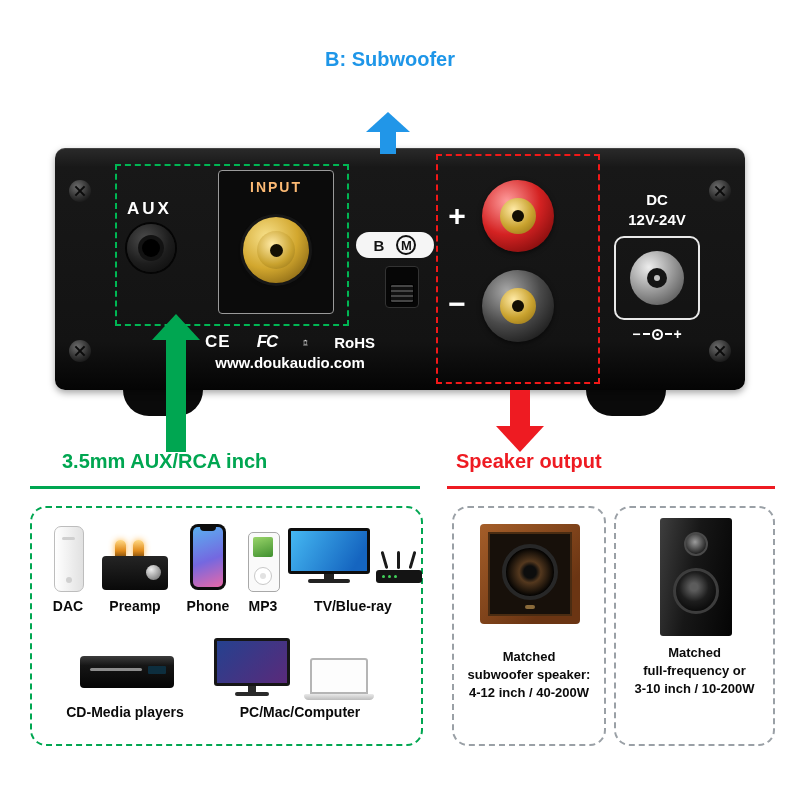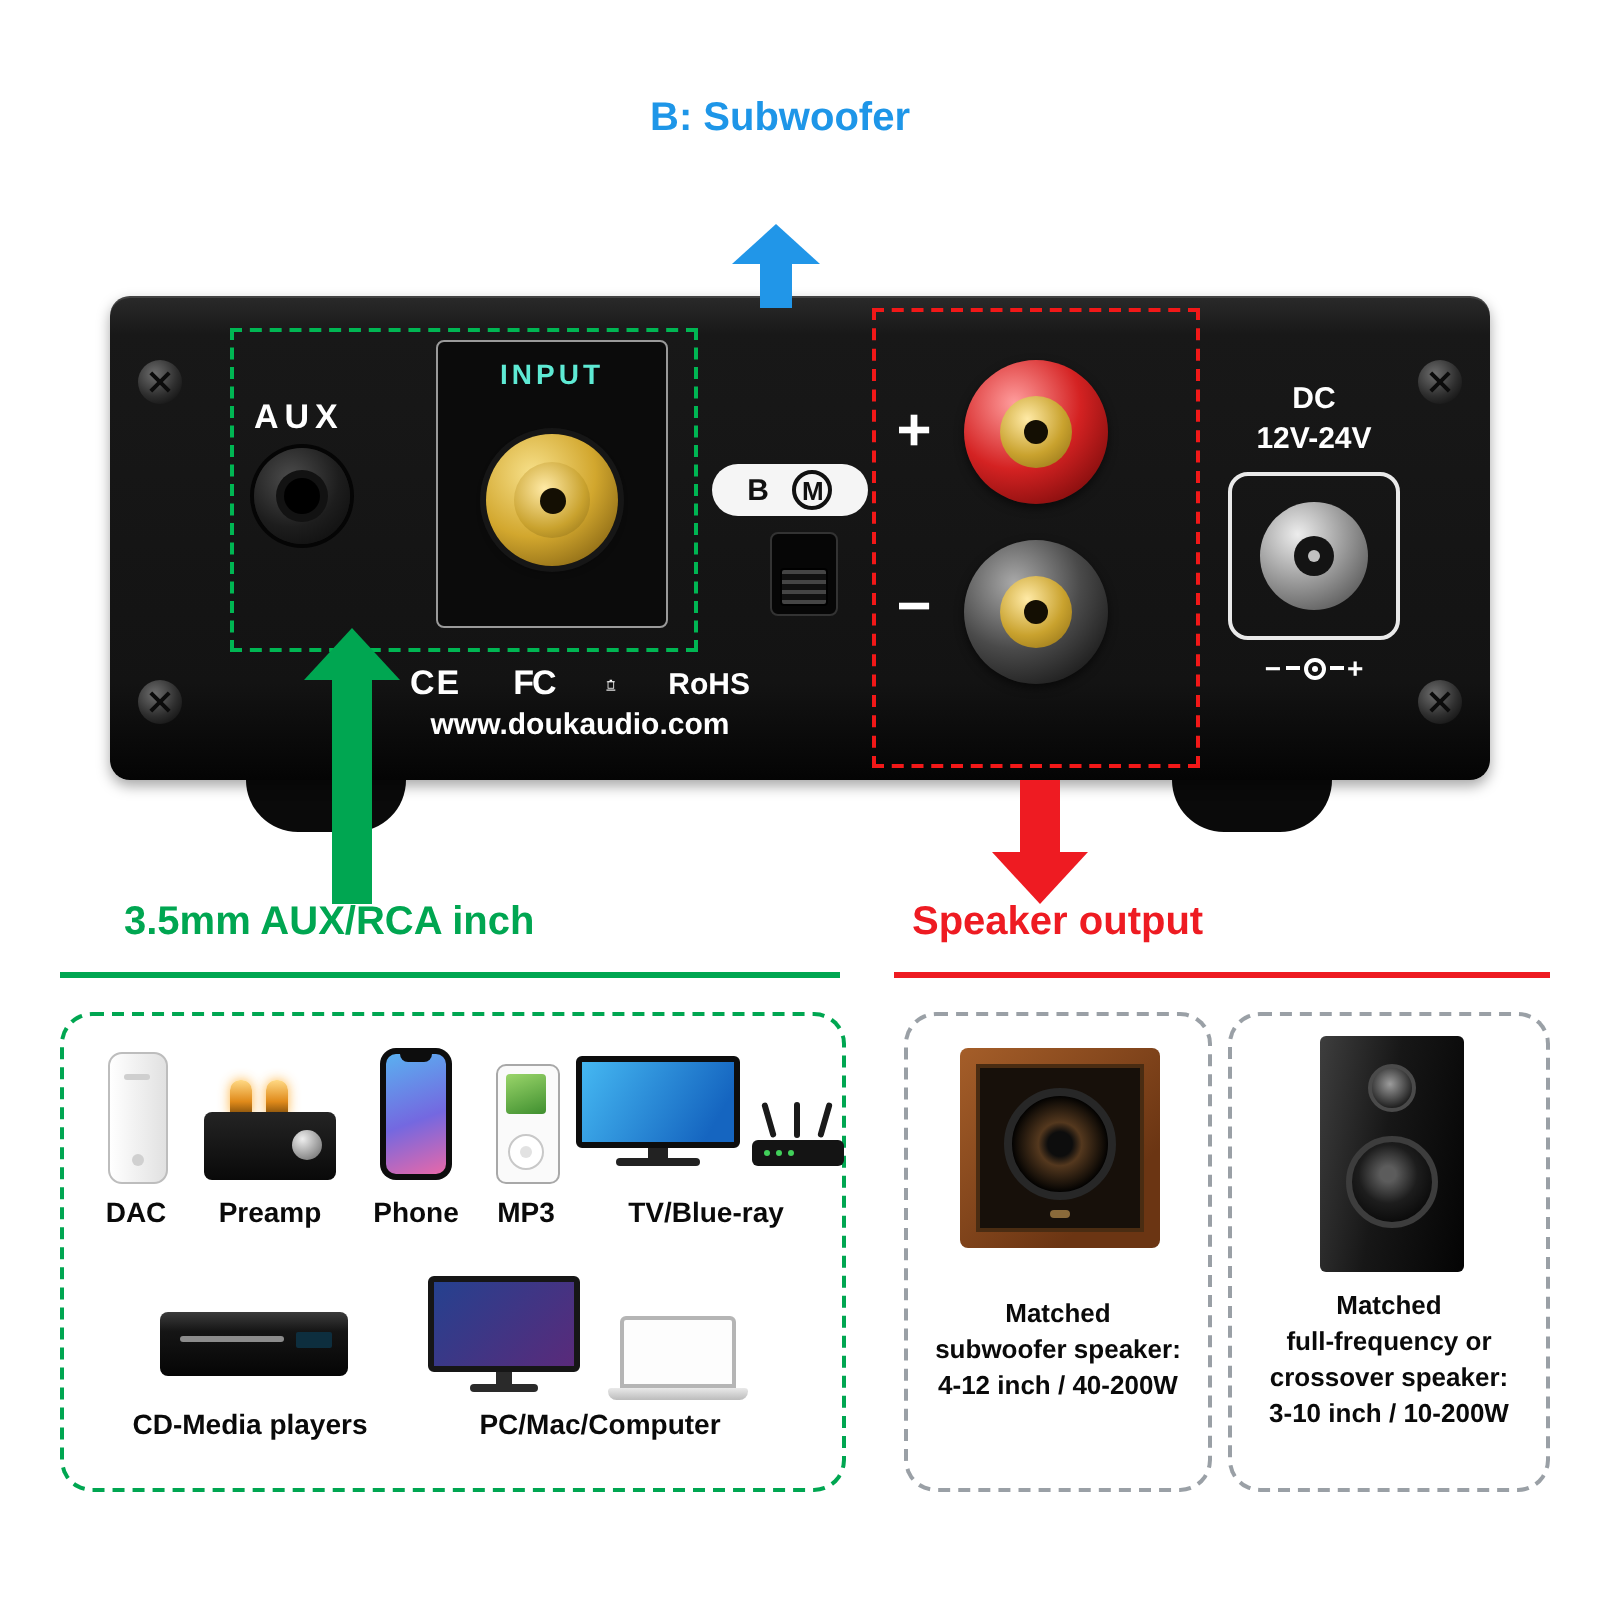--- a/index.html
+++ b/index.html
@@ -42,21 +42,21 @@
   .box-green{position:absolute;left:60px;top:16px;width:230px;height:158px;border:2px dashed #00B653;}
   .box-red{position:absolute;left:381px;top:6px;width:160px;height:226px;border:2px dashed #F21818;}
 
   .aux-label{position:absolute;left:72px;top:40px;color:#fff;font-size:17px;font-weight:bold;letter-spacing:3px;margin-top:11px;}
   .aux-jack{position:absolute;left:72px;top:76px;width:48px;height:48px;border-radius:50%;
     background:radial-gradient(circle at 38% 32%,#4c4c4c,#1d1d1d 55%,#090909);
     display:flex;align-items:center;justify-content:center;box-shadow:0 0 0 2px #050505;}
   .aux-hole{width:18px;height:18px;border-radius:50%;background:#000;box-shadow:0 0 0 4px #121212;}
 
   .input-panel{position:absolute;left:163px;top:22px;width:114px;height:142px;background:#0b0b0b;border:1px solid #9a9a9a;border-radius:4px;}
-  .input-title{position:absolute;left:0;top:8px;width:100%;text-align:center;color:#5eead4;font-size:14px;font-weight:bold;letter-spacing:2px;}
+  .input-title{position:absolute;left:0;top:8px;width:100%;text-align:center;color:#fdba74;font-size:14px;font-weight:bold;letter-spacing:2px;}
   .rca{position:absolute;left:24px;top:46px;width:66px;height:66px;border-radius:50%;
     background:radial-gradient(circle at 35% 30%,#f7e08a,#d2a72e 50%,#7c5c10 92%);
     display:flex;align-items:center;justify-content:center;box-shadow:0 0 0 3px #161616,0 2px 4px rgba(0,0,0,.6);}
   .rca-mid{width:38px;height:38px;border-radius:50%;background:radial-gradient(circle at 40% 35%,#ffeaa6,#c9a22e 60%,#8a6a14);
     display:flex;align-items:center;justify-content:center;}
   .rca-hole{width:13px;height:13px;border-radius:50%;background:#140f03;}
 
   .bm-pill{position:absolute;left:301px;top:84px;width:78px;height:26px;background:#f5f5f5;border-radius:13px;
     display:flex;align-items:center;justify-content:center;gap:12px;color:#111;font-size:15px;font-weight:bold;}
   .m-ring{width:20px;height:20px;border:2px solid #111;border-radius:50%;box-sizing:border-box;
@@ -82,21 +82,21 @@
   .dc-hole{width:20px;height:20px;border-radius:50%;background:#141414;display:flex;align-items:center;justify-content:center;}
   .dc-pin{width:6px;height:6px;border-radius:50%;background:#c2c2c2;}
   .polarity{position:absolute;left:552px;top:178px;width:100px;height:16px;display:flex;align-items:center;justify-content:center;gap:2px;color:#fff;}
   .polarity .sym{font-size:14px;font-weight:bold;line-height:14px;}
   .polarity .tick{width:7px;height:2px;background:#fff;}
   .c-dot{width:11px;height:11px;border:2px solid #fff;border-radius:50%;box-sizing:border-box;display:flex;align-items:center;justify-content:center;}
   .c-dot .dot{width:3px;height:3px;border-radius:50%;background:#fff;}
 
   .certs{position:absolute;left:150px;top:184px;width:170px;display:flex;align-items:center;justify-content:center;gap:26px;color:#fff;}
   .cert-ce{font-size:17px;font-weight:bold;letter-spacing:1px;}
-  .cert-fcc{font-size:17px;font-weight:bold;letter-spacing:-1px;}
+  .cert-fcc{font-size:17px;font-weight:bold;font-style:italic;letter-spacing:-1px;}
   .cert-rohs{font-size:15px;font-weight:bold;}
   .weee{width:12px;height:15px;}
   .website{position:absolute;left:130px;top:206px;width:210px;text-align:center;color:#fff;font-size:15px;font-weight:bold;}
   .madein{position:absolute;left:546px;top:206px;width:160px;color:#fff;font-size:14px;font-weight:bold;}
 
   
   .src-box{position:absolute;left:30px;top:506px;width:393px;height:240px;border:2px dashed #00A651;border-radius:16px;box-sizing:border-box;}
   .spk-box{position:absolute;border:2px dashed #9aa0a6;border-radius:16px;box-sizing:border-box;}
   .spk-box-sub{left:452px;top:506px;width:154px;height:240px;}
   .spk-box-full{left:614px;top:506px;width:161px;height:240px;}
@@ -355,18 +355,17 @@
   </div>
 
   <div class="spk-box spk-box-full">
     <div class="tower">
       <div class="tweeter"></div>
       <div class="woofer"></div>
     </div>
     <div class="spk-text spk-text-full">
       <div>Matched</div>
       <div>full-frequency or</div>
-      <div>crossover speaker:</div>
       <div>3-10 inch / 10-200W</div>
     </div>
   </div>
 
 </div>
 
 </body></html>

